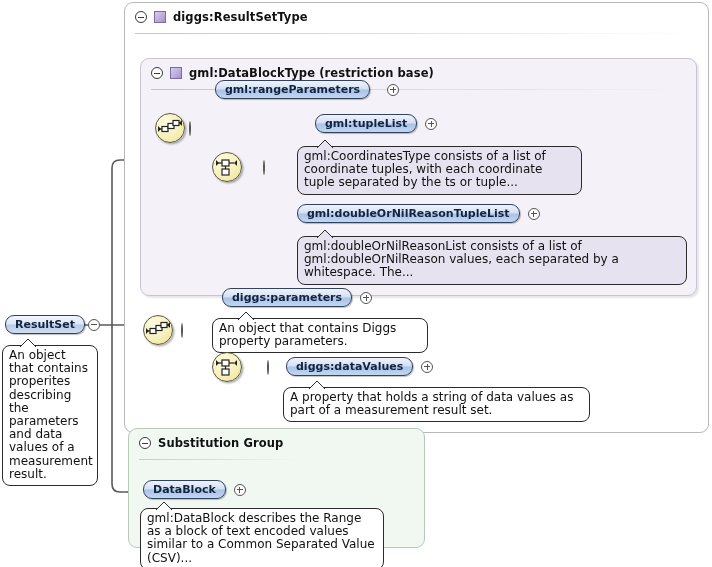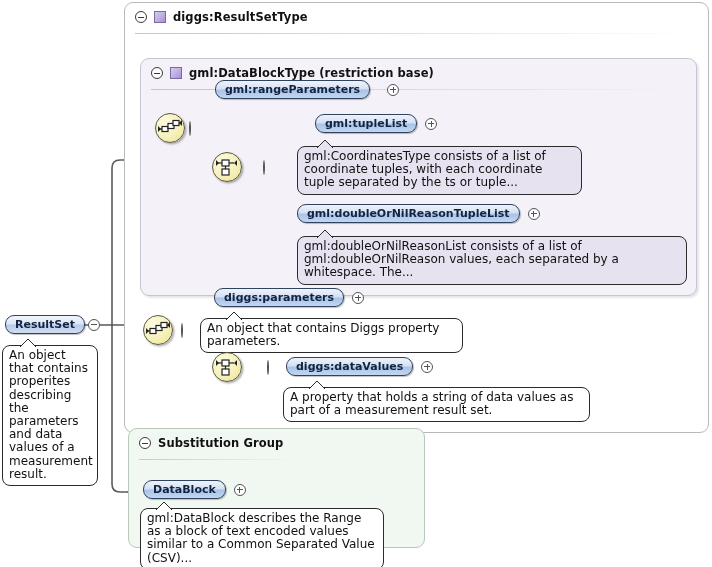--- a/index.html
+++ b/index.html
@@ -312,25 +312,25 @@
     </g>
     <g fill="#222">
       <polygon points="2,12 2,18 5,15"></polygon>
       <polygon points="26,6 26,12 23,9"></polygon>
     </g>
   </svg>
 </div>
 <span class="toggle lite abs" style="left:177px; top:324px;"></span>
 
 
-<div class="node" style="left:214px; top:288px;">
+<div class="node" style="left:222px; top:288px;">
   <span class="pill">diggs:parameters</span>
   <span class="toggle lite plus" style="margin-left:5px;"></span>
 </div>
-<div class="bubble" style="left:200px; top:318px; width:263px;">
+<div class="bubble" style="left:212px; top:318px; width:216px;">
   <svg class="tailsvg" width="18" height="9" style="left:24px;">
     <polygon points="1,9 9,1 17,9" fill="#ffffff" stroke="#2b2b2b" stroke-width="1"></polygon>
     <line x1="2" y1="9" x2="16" y2="9" stroke="#ffffff" stroke-width="2"></line>
   </svg>
   <span>An object that contains Diggs property parameters.</span>
 </div>
 
 
 <div class="compositor" style="left:212px; top:352px;">
   <svg width="28" height="28" viewBox="0 0 28 28">

